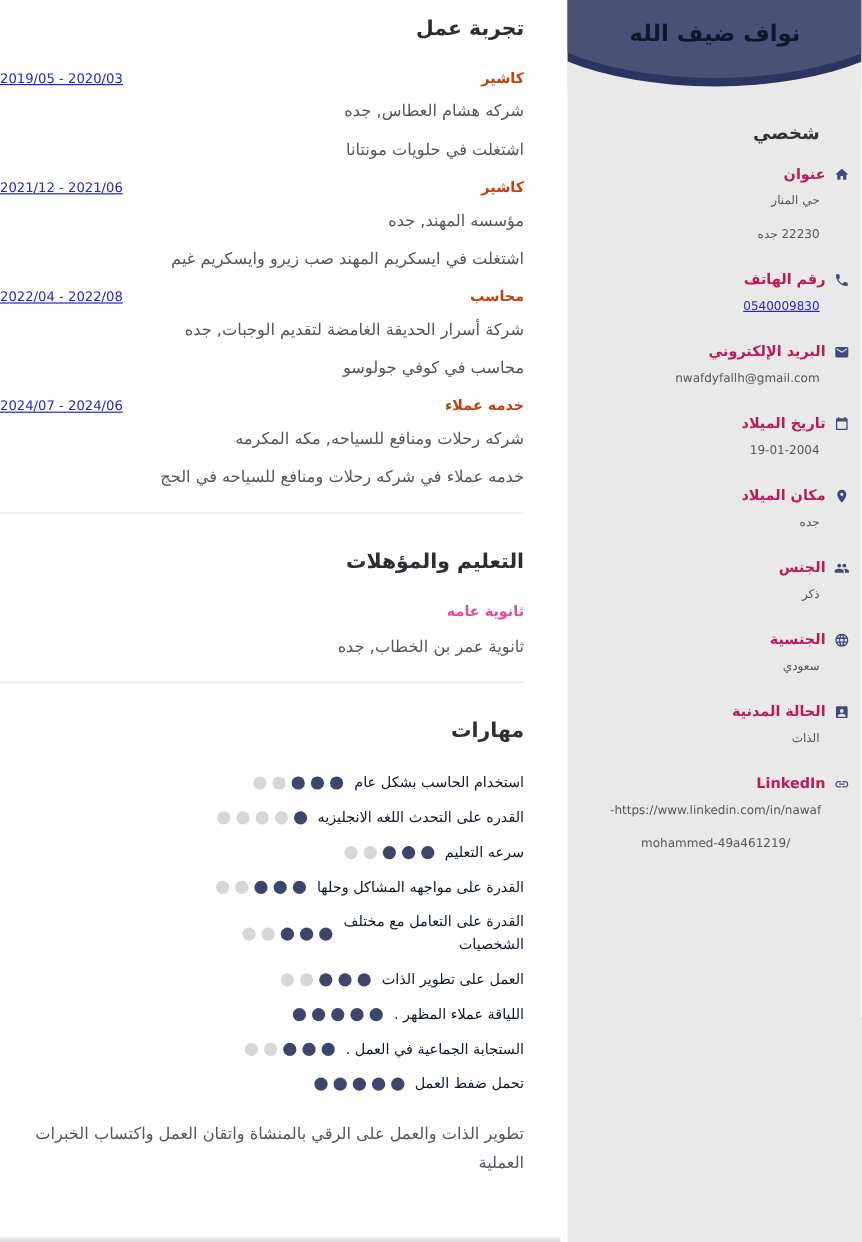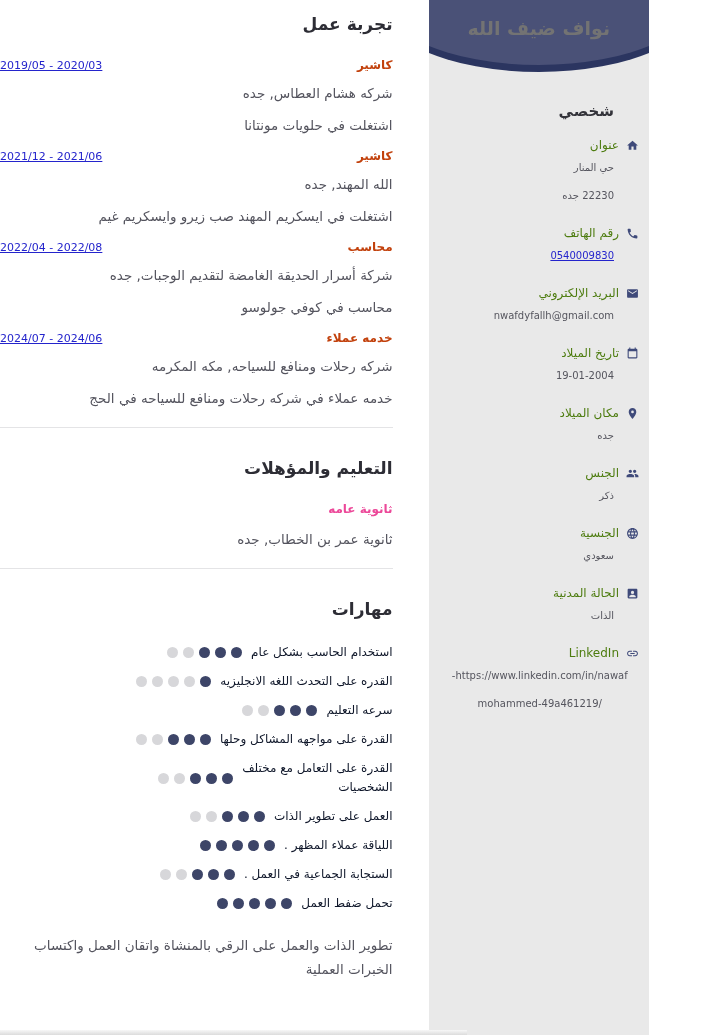--- a/index.html
+++ b/index.html
@@ -1,17 +1,17 @@
 <!DOCTYPE html>
 <html lang="ar"><head>
 <meta charset="utf-8">
 <style>
   html,body{margin:0;padding:0;background:#ffffff;}
   body{font-family:"DejaVu Sans","Liberation Sans",sans-serif;-webkit-font-smoothing:antialiased;}
-  .page{position:relative;width:649px;height:1035px;overflow:hidden;display:flex;background:#ffffff;gap:16px;}
+  .page{position:relative;width:718px;height:1035px;overflow:hidden;display:flex;background:#ffffff;gap:16px;}
 
   
   .main{width:467px;box-sizing:border-box;padding:14px 20px 0 0;direction:rtl;text-align:right;}
   h1.section{font-size:17px;font-weight:bold;color:#2d2d35;margin:0 0 24px 0;}
   .job{margin-bottom:13px;}
   .job-head{display:flex;justify-content:space-between;align-items:baseline;}
   .job-role{font-size:12px;font-weight:bold;color:#c2410c;}
   .job-dates{font-size:11px;color:#2424cc;text-decoration:underline;direction:ltr;unicode-bidi:isolate;}
   .job-company,.job-desc{margin-top:11px;font-size:13.5px;color:#54545e;line-height:21px;}
   .divider{border:none;border-top:1px solid #e4e4e6;margin:18px 0 30px 0;}
@@ -24,27 +24,27 @@
   .dot.filled{background:#3d4568;}
   .summary{margin:20px 0 0 0;font-size:13.5px;color:#54545e;line-height:24px;}
   .page-edge{position:absolute;left:0;bottom:0;width:467px;height:5px;background:linear-gradient(to bottom,#f7f7f7,#dcdcdc);}
 
   
   .sidebar{width:251px;background:#e9e9e9;direction:rtl;}
   .sidebar-header{position:relative;height:76px;overflow:hidden;background:#e9e9e9;}
   .arc{position:absolute;left:-55px;right:-55px;height:150px;border-radius:50%;}
   .arc-navy{top:-78px;background:#2b3560;}
   .arc-slate{top:-85px;background:#4a5177;}
-  .person-name{position:absolute;top:17px;left:0;right:0;text-align:center;color:#737373;font-size:19px;font-weight:bold;}
+  .person-name{position:absolute;top:17px;left:0;right:0;text-align:center;color:#0f172a;font-size:19px;font-weight:bold;}
   .sidebar-body{padding:0 10px 0 12px;}
   .side-section-title{margin-top:26px;font-size:15px;color:#33333a;padding-left:2px;padding-right:25px;text-align:right;font-weight:bold;}
   .side-item{margin-top:18px;}
   .side-label-row{display:flex;direction:rtl;align-items:center;gap:7px;}
   .side-icon{display:inline-flex;width:13px;height:13px;flex:none;}
-  .side-label{font-size:12px;font-weight:normal;color:#4d7c0f;text-align:right;}
+  .side-label{font-size:12px;font-weight:bold;color:#be185d;text-align:right;}
   .side-value{margin-top:4px;font-size:10px;color:#55555e;line-height:24px;padding-right:25px;text-align:right;}
   .side-value.center{text-align:center;padding-right:0;}
   a.side-value{display:block;color:#2424cc;text-decoration:underline;}
 </style>
 </head>
 <body>
 
 <div class="page">
 
   <div class="main">
@@ -57,21 +57,21 @@
     </div>
     <div class="job-company">شركه هشام العطاس, جده</div>
     <div class="job-desc">اشتغلت في حلويات مونتانا</div>
   </div>
 
   <div class="job">
     <div class="job-head">
       <div class="job-role">كاشير</div>
       <a class="job-dates" href="#">2021/12 - 2021/06</a>
     </div>
-    <div class="job-company">الله المهند, جده</div>
+    <div class="job-company">مؤسسه المهند, جده</div>
     <div class="job-desc">اشتغلت في ايسكريم المهند صب زيرو وايسكريم غيم</div>
   </div>
 
   <div class="job">
     <div class="job-head">
       <div class="job-role">محاسب</div>
       <a class="job-dates" href="#">2022/04 - 2022/08</a>
     </div>
     <div class="job-company">شركة أسرار الحديقة الغامضة لتقديم الوجبات, جده</div>
     <div class="job-desc">محاسب في كوفي جولوسو</div>

